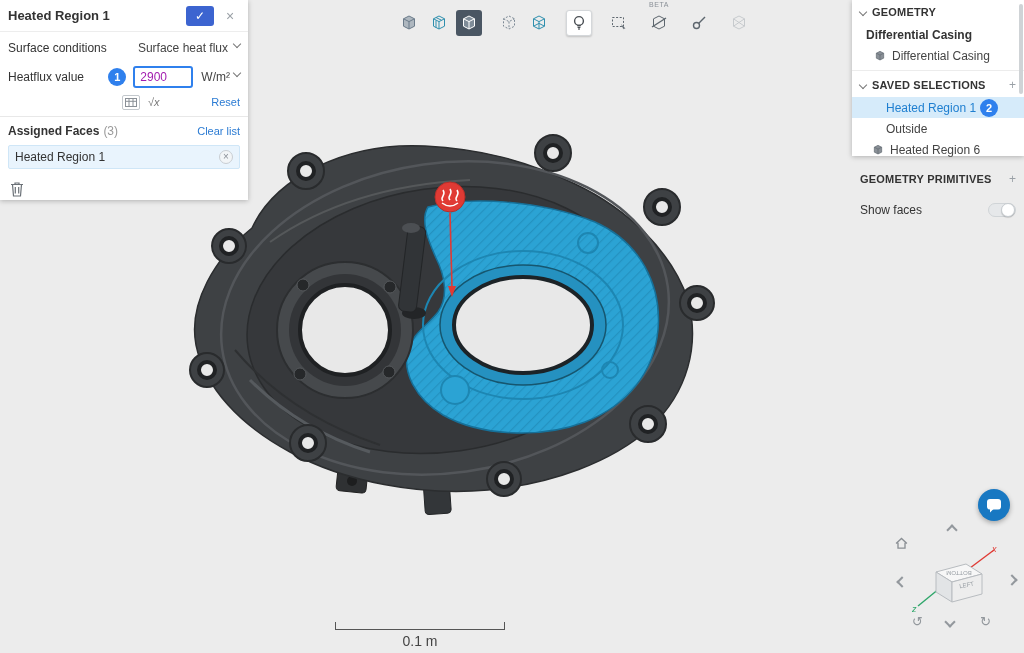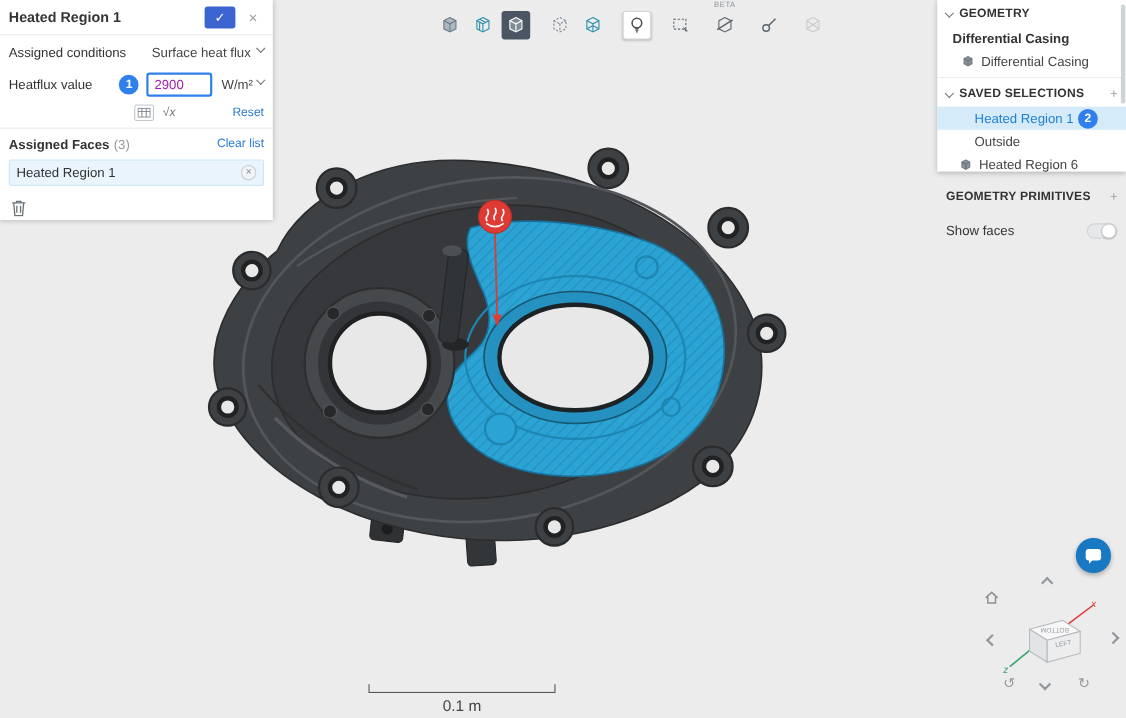--- a/index.html
+++ b/index.html
@@ -269,21 +269,21 @@
   </div>
 
   <div id="left-panel">
     <div class="lp-title">
       <span class="t">Heated Region 1</span>
       <button class="btn-check">✓</button>
       <button class="btn-x">×</button>
     </div>
 
     <div class="lp-row row-bc">
-      <span>Assigned conditions</span>
+      <span>Surface conditions</span>
       <span class="val">
         <span>Surface heat flux</span>
         <span class="cv"></span>
       </span>
     </div>
 
     <div class="lp-row row-hf">
       <span>Heatflux value</span>
       <span class="badge" style="margin-left:auto">1</span>
       <input class="num-input" style="margin-left: 7px;" value="2900">

